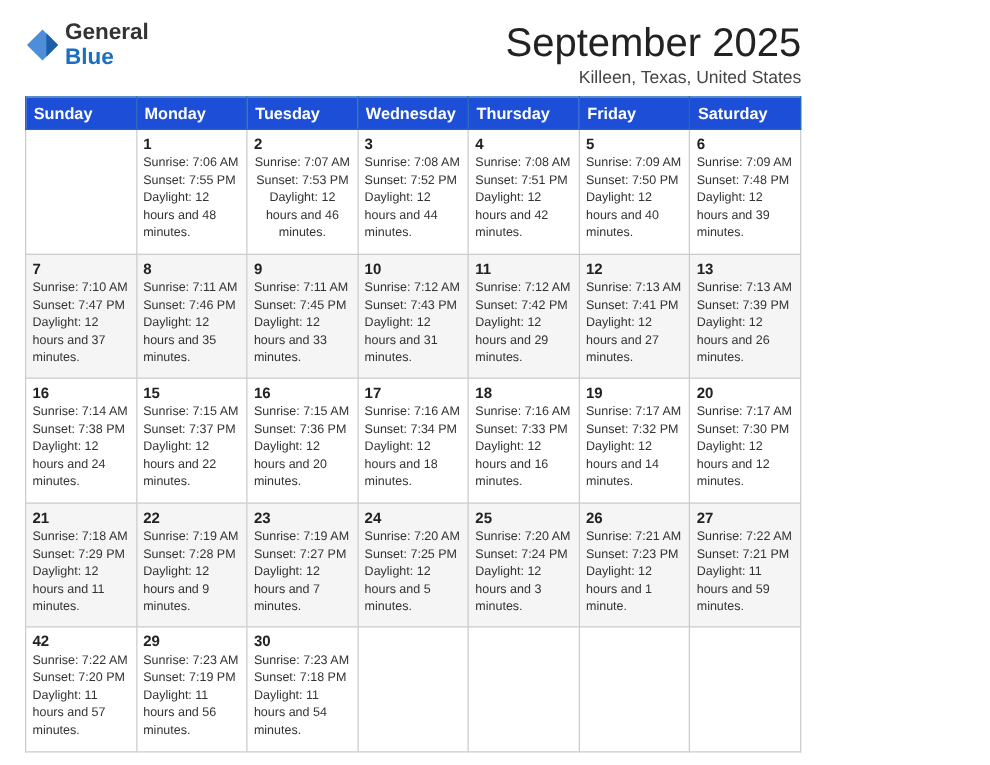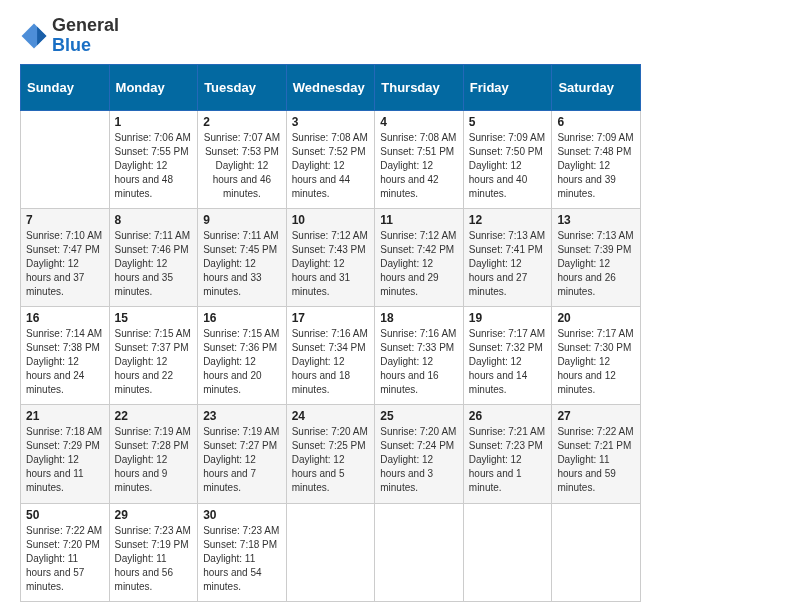--- a/index.html
+++ b/index.html
@@ -50,25 +50,25 @@
     .location {
       font-size: 14px;
       color: #444;
     }
     .calendar-table {
       width: 100%;
       border-collapse: collapse;
       flex: 1;
     }
     .calendar-table th {
-      background: #0369a1;
+      background: #1d4ed8;
       color: #fff;
       font-size: 13px;
       font-weight: bold;
-      padding: 15px 6px;
+      padding: 5px 6px;
       text-align: left;
       border: 1px solid #2468b8;
     }
     .calendar-table td {
       border: 1px solid #ccc;
       vertical-align: top;
       padding: 4px 5px;
       font-size: 10.2px;
       color: #333;
       width: calc(100% / 7);
@@ -104,20 +104,24 @@
   <div class="header">
     <div class="logo">
       <svg class="logo-icon" viewBox="0 0 36 36">
         <polygon points="18,2 34,18 18,34 2,18" fill="#2e7ad1" opacity="0.85"></polygon>
         <polygon points="22,6 34,18 22,30" fill="#1a5fa8"></polygon>
       </svg>
       <div class="logo-text">
         <span class="logo-general">General</span><br>
         <span class="logo-blue">Blue</span>
       </div>
+    </div>
+    <div class="title-block">
+      <div class="month-title">September 2025</div>
+      <div class="location">Killeen, Texas, United States</div>
     </div>
   </div>
 
   <table class="calendar-table">
     <thead>
       <tr>
         <th>Sunday</th>
         <th>Monday</th>
         <th>Tuesday</th>
         <th>Wednesday</th>
@@ -293,21 +297,21 @@
           </td>
           <td>
             <span class="day-number">27</span>
             <div class="day-info" style="white-space: pre-line;">Sunrise: 7:22 AM
 Sunset: 7:21 PM
 Daylight: 11 hours and 59 minutes.</div>
           </td>
         </tr>
         <tr>
           <td>
-            <span class="day-number">50</span>
+            <span class="day-number">42</span>
             <div class="day-info" style="white-space: pre-line;">Sunrise: 7:22 AM
 Sunset: 7:20 PM
 Daylight: 11 hours and 57 minutes.</div>
           </td>
           <td>
             <span class="day-number">29</span>
             <div class="day-info" style="white-space: pre-line;">Sunrise: 7:23 AM
 Sunset: 7:19 PM
 Daylight: 11 hours and 56 minutes.</div>
           </td>

